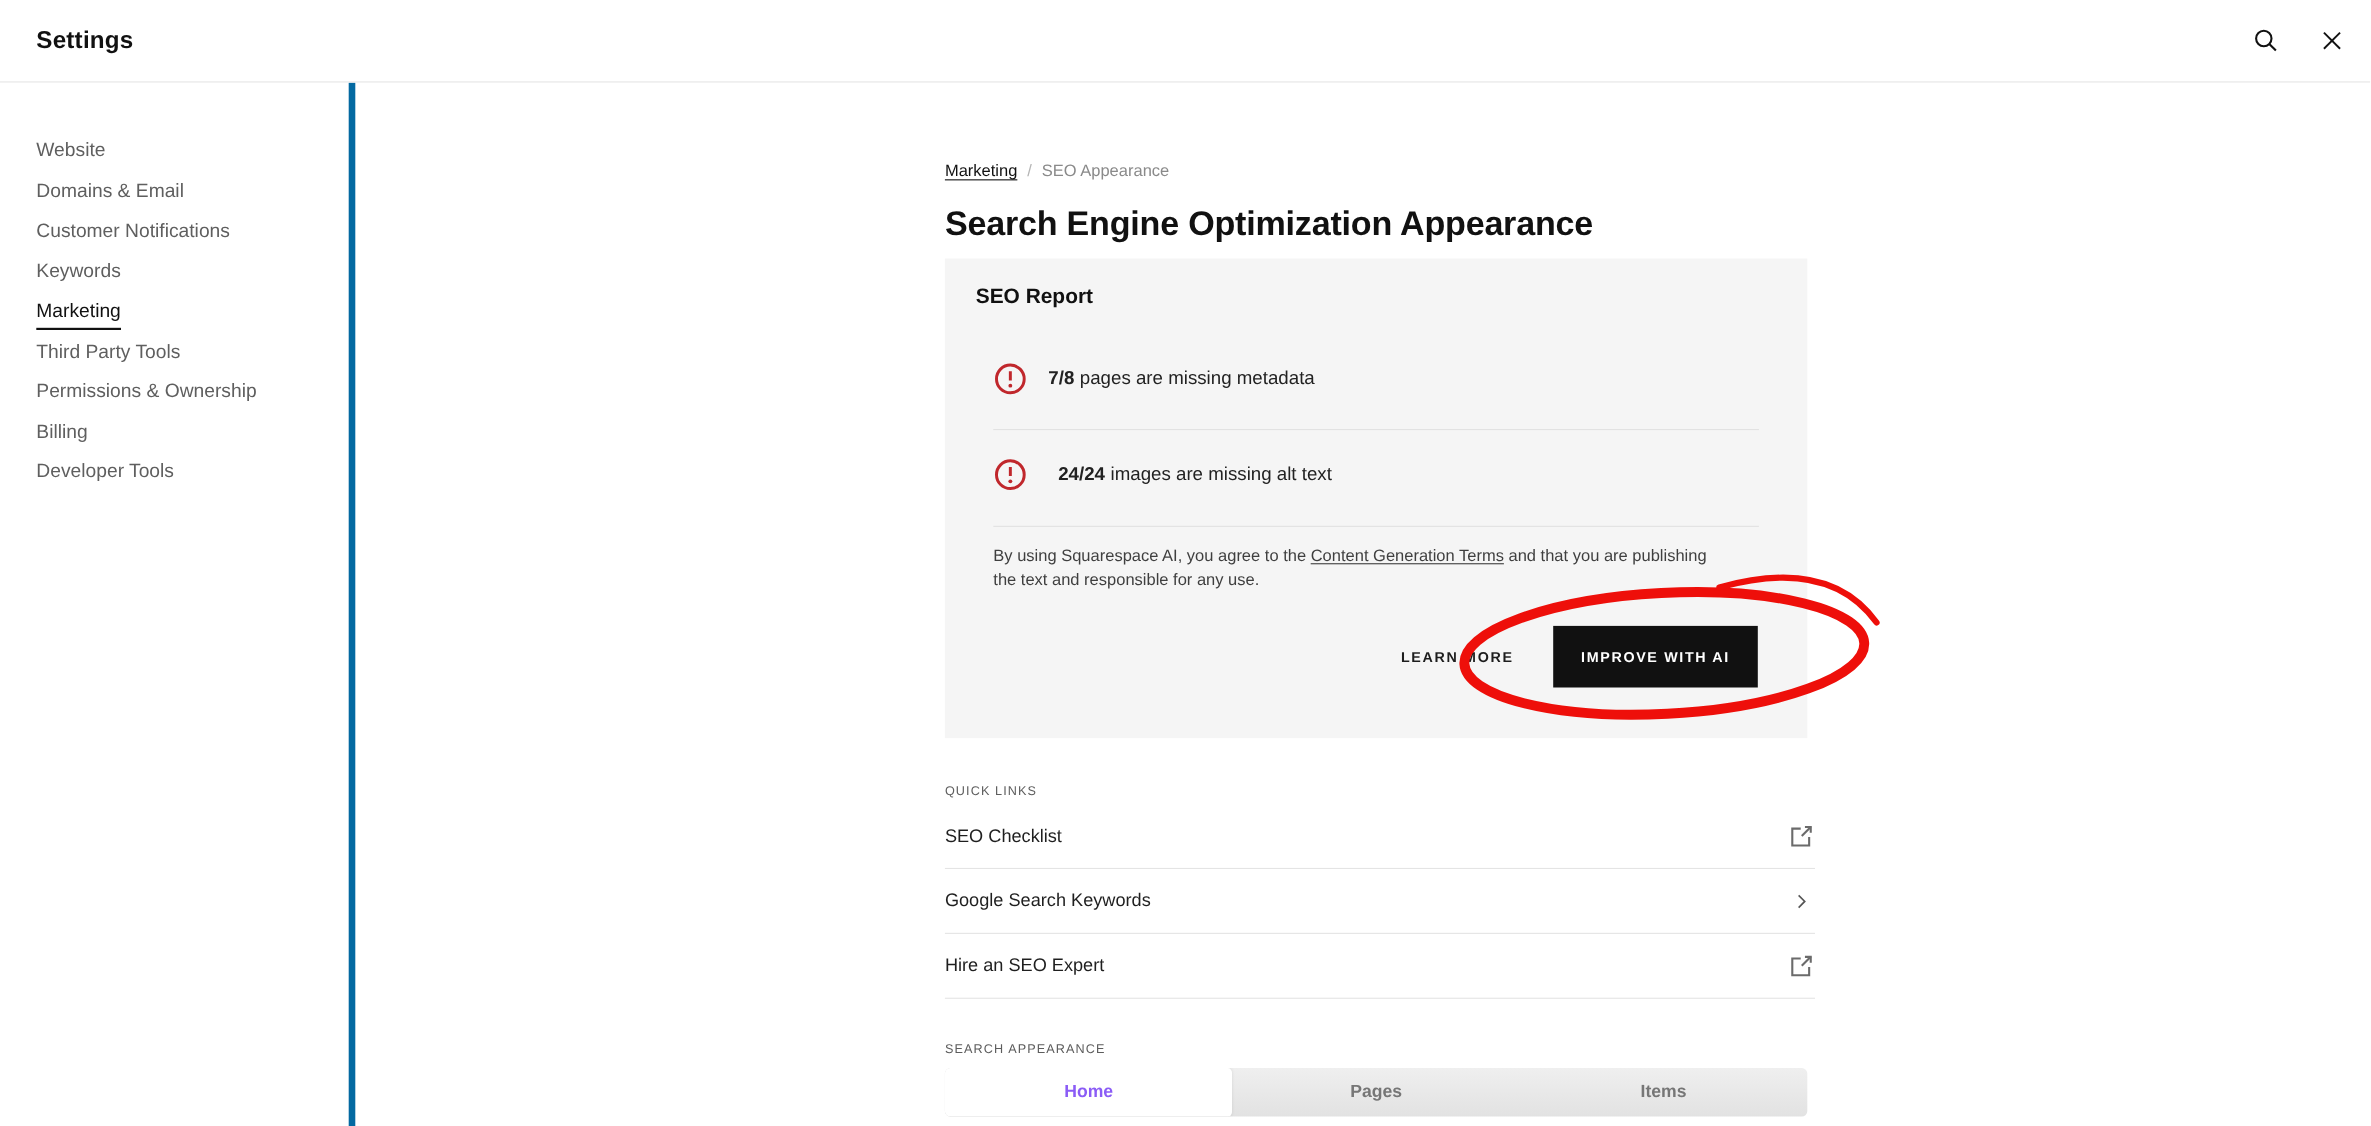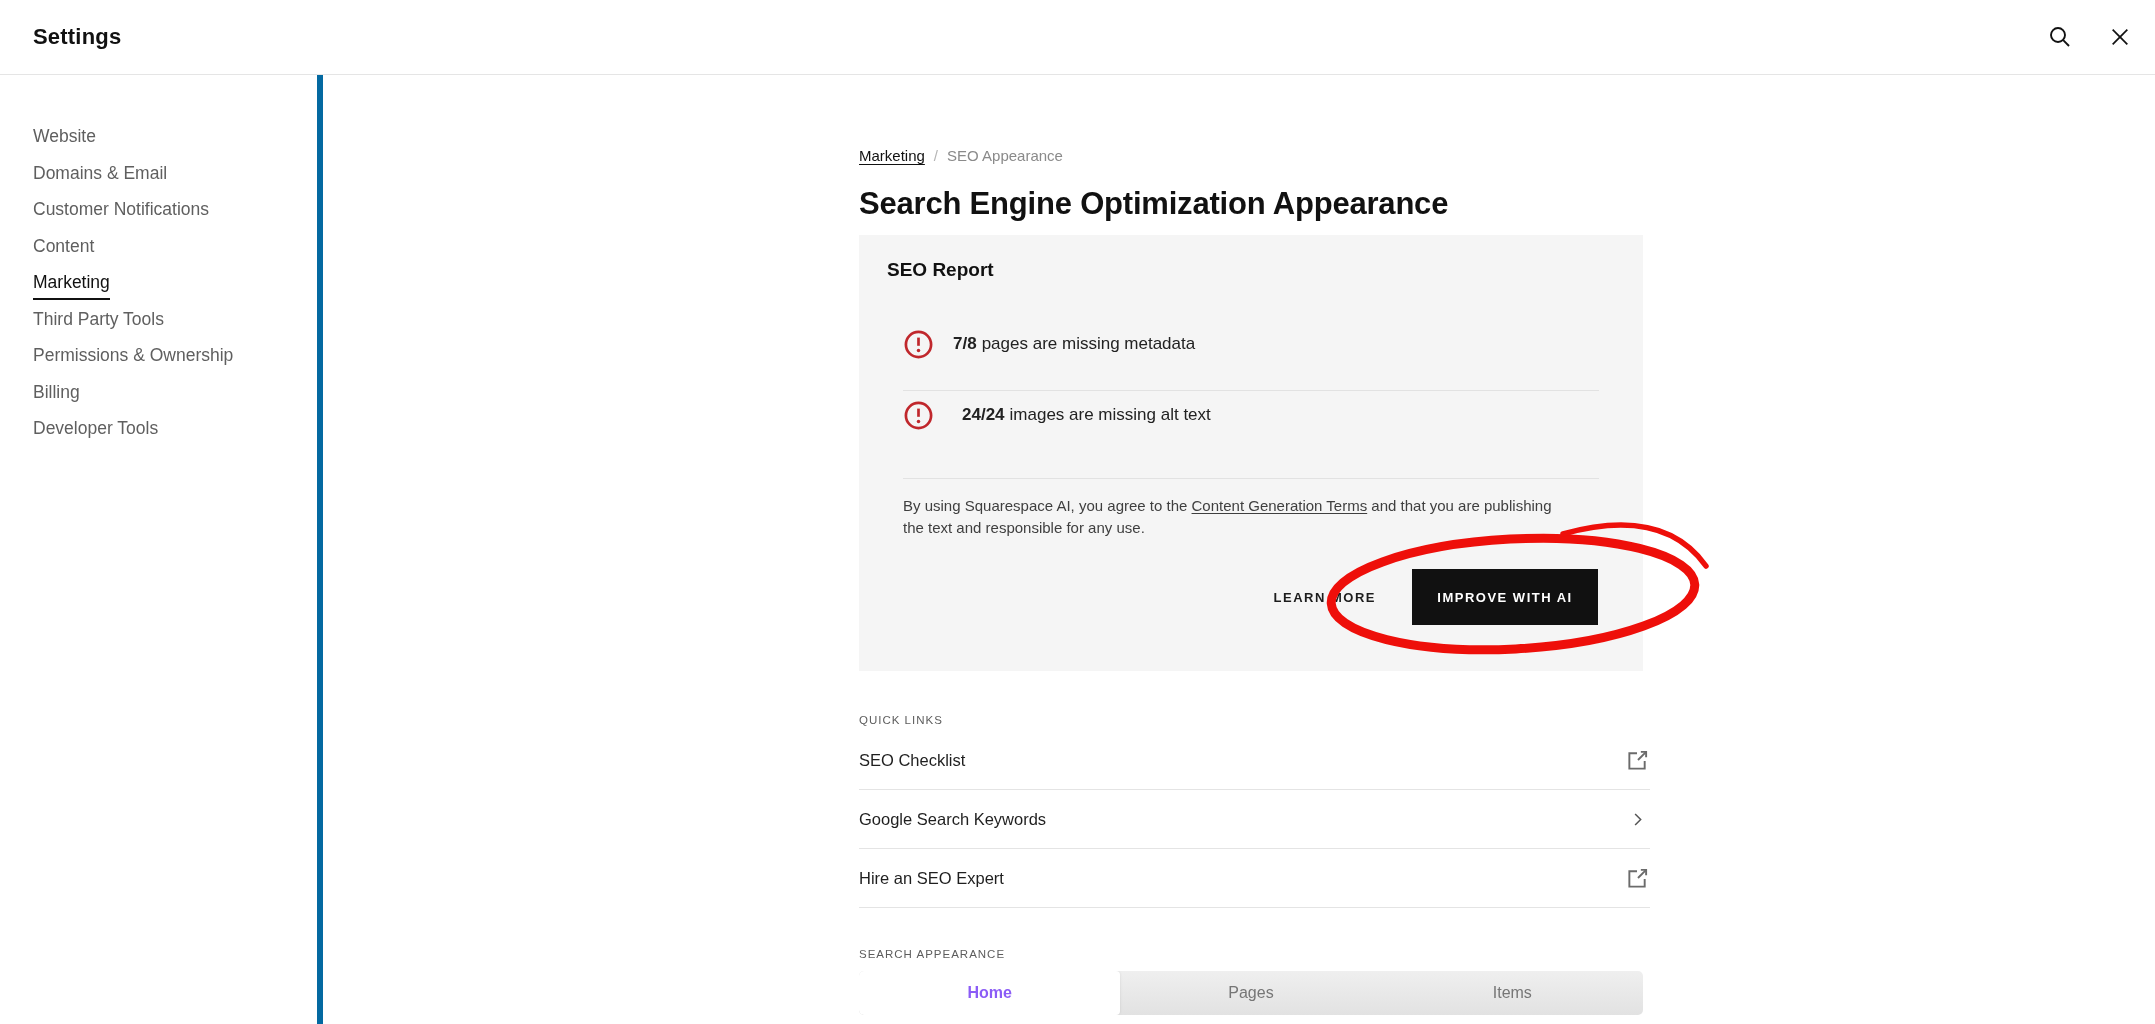--- a/index.html
+++ b/index.html
@@ -66,21 +66,21 @@
   }
   .report-title {
     position:absolute; left:28px; top:24px;
     font-size:19px; font-weight:600; color:#111;
   }
   .warn-row {
     position:absolute; left:44px; right:44px; height:34px;
     display:flex; align-items:center; gap:19px;
   }
   .warn-row.r1 { top:92px; }
-  .warn-row.r2 { top:163px;gap:28px; }
+  .warn-row.r2 { top:179px;gap:28px; }
   .warn-text { font-size:17px; color:#222; }
   .warn-count { font-weight:700; margin-right:5px; }
   .box-divider {
     position:absolute; left:44px; right:44px; height:1px; background:#e2e2e2;
   }
   .d1 { top:155px; } .d2 { top:243px; }
   .terms {
     position:absolute; left:44px; top:260px; width:655px;
     font-size:15px; line-height:22px; color:#3f3f3f;
   }
@@ -115,21 +115,21 @@
 
   
   .sa-label { margin-top:40px; height:14px; }
   .tabbar {
     margin-top:9px; width:784px; height:44px; border-radius:5px;
     background:linear-gradient(180deg,#efefef,#e2e2e2);
     display:flex; overflow:hidden;
   }
   .tab {
     flex:1; text-align:center; line-height:44px; font-size:16px; color:#767676;
-    cursor:pointer; background:transparent; border:none; font-family:inherit;
+    cursor:pointer; background:transparent; border:none; font-family:inherit;font-weight:bold;
   }
   .tab.active {
     background:#fff; color:#8b5cf6; font-weight:700; border-radius:4px;
     box-shadow:0 0 3px rgba(0,0,0,0.10);
   }
 
   
   .annotation {
     position:absolute; inset:0; width:2155px; height:1024px;
     pointer-events:none; z-index:6;
@@ -155,21 +155,21 @@
           <line x1="20" y1="4" x2="4" y2="20"></line>
         </svg>
       </button>
     </div>
   </header>
 
   <nav class="sidebar">
     <div class="nav-item"><span>Website</span></div>
     <div class="nav-item"><span>Domains &amp; Email</span></div>
     <div class="nav-item"><span>Customer Notifications</span></div>
-    <div class="nav-item"><span>Content</span></div>
+    <div class="nav-item"><span>Keywords</span></div>
     <div class="nav-item active"><span>Marketing</span></div>
     <div class="nav-item"><span>Third Party Tools</span></div>
     <div class="nav-item"><span>Permissions &amp; Ownership</span></div>
     <div class="nav-item"><span>Billing</span></div>
     <div class="nav-item"><span>Developer Tools</span></div>
   </nav>
 
   <main class="content">
 
     <div class="breadcrumb">

